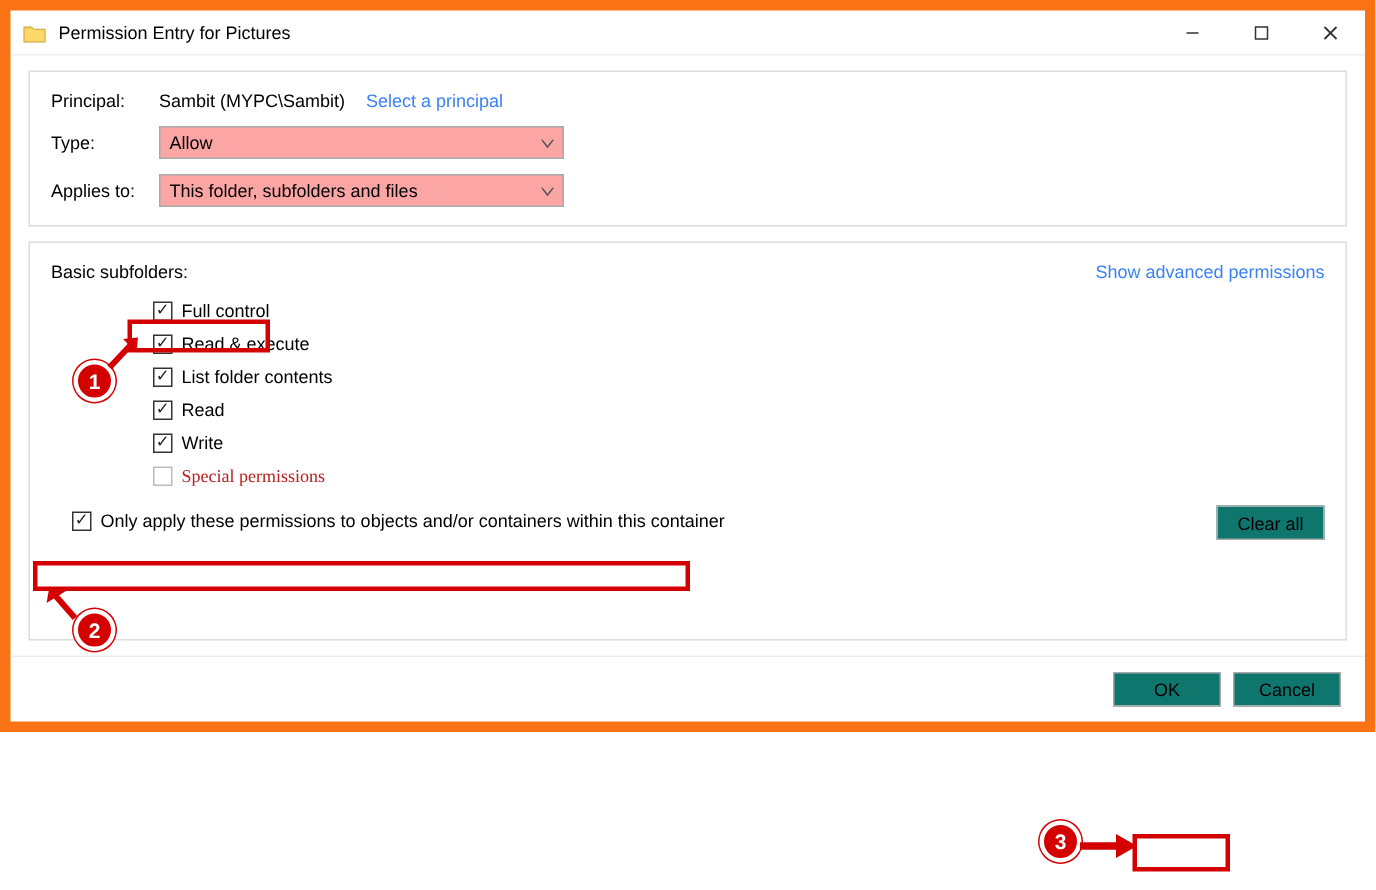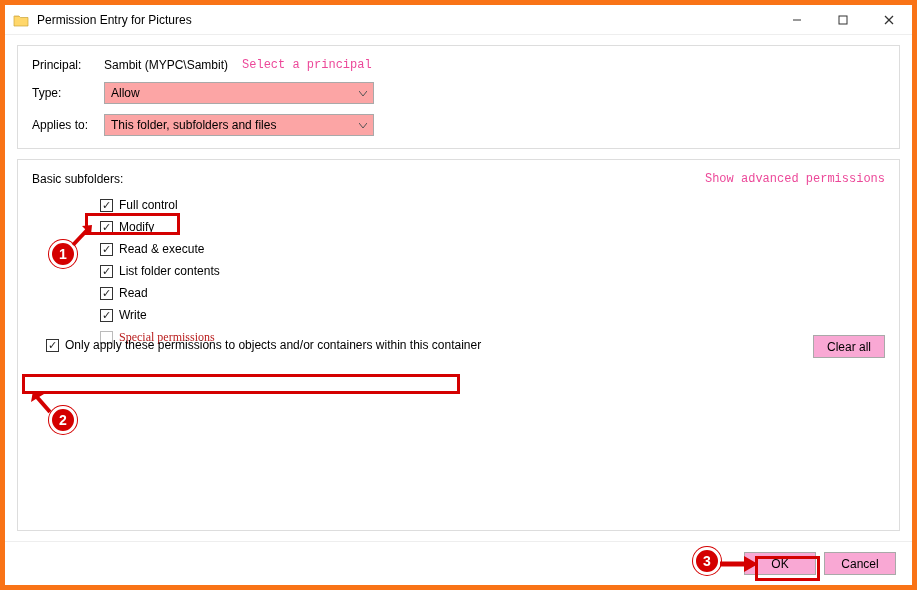--- a/index.html
+++ b/index.html
@@ -8,22 +8,22 @@
       font-size: 12px;
       background: #fff;
       color: #000;
       width: 917px;
       height: 593px;
       overflow: hidden;
       position: relative;
     }
     .window {
       width: 917px;
-      height: 590px;
-      border: 5px solid #f97316;
+      height: 488px;
+      border: 7px solid #f97316;
       background: #fff;
       display: flex;
       flex-direction: column;
     }
     .titlebar {
       height: 30px;
       display: flex;
       align-items: center;
       padding-left: 8px;
       border-bottom: 1px solid #eee;
@@ -45,21 +45,21 @@
     .content { padding: 10px 12px; flex: 1; display: flex; flex-direction: column; }
     .panel {
       border: 1px solid #ddd;
       background: #fff;
       padding: 12px 14px;
     }
     .panel-top { margin-bottom: 10px; }
     .row { display: flex; align-items: center; margin-bottom: 10px; }
     .row label.k { width: 72px; }
     .principal-val { margin-right: 14px; }
-    .link { color: #ec4899; cursor: pointer; font-family: Liberation Mono, monospace; }
+    .link { color: #3b82f6; cursor: pointer; }
     .select {
       width: 270px;
       height: 22px;
       border: 1px solid #a9a9a9;
       background: #fca5a5;
       display: flex;
       align-items: center;
       justify-content: space-between;
       padding: 0 6px;
       font-size: 12px;
@@ -100,21 +100,21 @@
     }
     .clear-all {
       position: absolute;
       right: 14px;
       top: 175px;
     }
     .btn {
       min-width: 72px;
       height: 23px;
       border: 1px solid #a9a9a9;
-      background: #f9a8d4;
+      background: #0f766e;
       display: inline-flex;
       align-items: center;
       justify-content: center;
       font-size: 12px;
       padding: 0 12px;
     }
     .footer {
       height: 44px;
       display: flex;
       align-items: center;
@@ -213,24 +213,20 @@
         <span>Basic subfolders:</span>
         <span class="link">Show advanced permissions</span>
       </div>
       <div class="checklist">
         <div class="chk-row">
           <span class="chk checked"></span>
           <span class="chk-label">Full control</span>
         </div>
         <div class="chk-row">
           <span class="chk checked"></span>
-          <span class="chk-label">Modify</span>
-        </div>
-        <div class="chk-row">
-          <span class="chk checked"></span>
           <span class="chk-label">Read &amp; execute</span>
         </div>
         <div class="chk-row">
           <span class="chk checked"></span>
           <span class="chk-label">List folder contents</span>
         </div>
         <div class="chk-row">
           <span class="chk checked"></span>
           <span class="chk-label">Read</span>
         </div>

